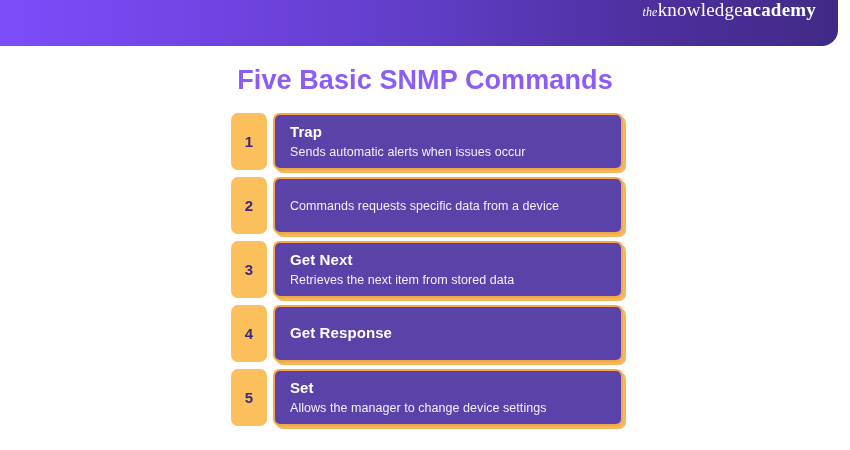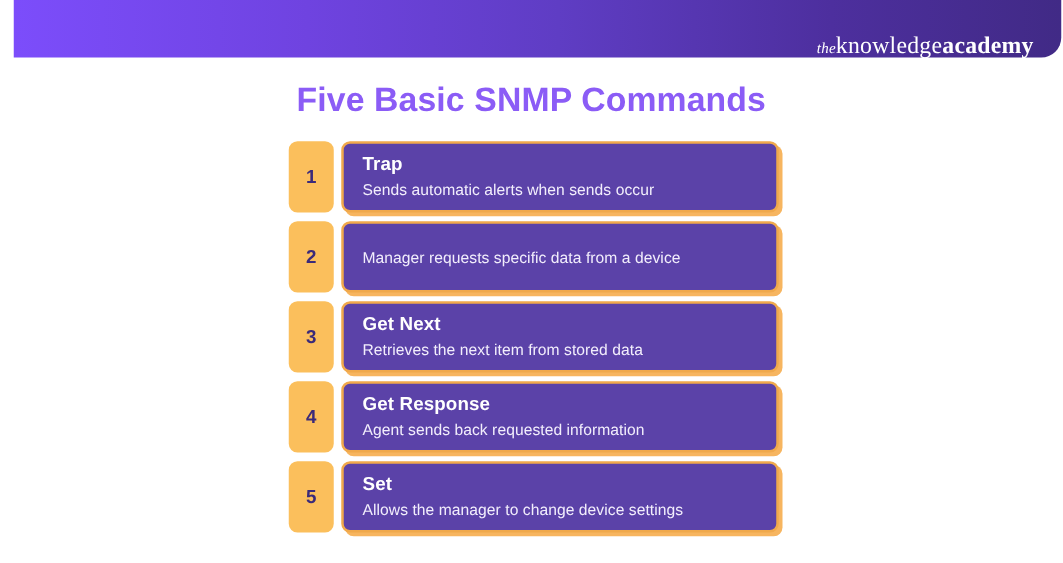--- a/index.html
+++ b/index.html
@@ -11,28 +11,28 @@
     height: 450px;
     background: #ffffff;
     font-family: "Liberation Sans", sans-serif;
     overflow: hidden;
     position: relative;
   }
 
   
   #header-banner {
     position: absolute;
-    left: 11px;
+    left: 0;
     top: 0;
     width: 838px;
     height: 46px;
     background: linear-gradient(90deg, #7c4dfb 0%, #6f43e0 28%, #5f3dc4 52%, #4d2f9e 78%, #412a86 100%);
     border-bottom-right-radius: 16px;
     display: flex;
-    align-items: flex-end;
+    align-items: flex-start;
     justify-content: flex-end;
   }
   #brand-logo {
     color: #ffffff;
     font-family: "Liberation Serif", serif;
     font-size: 19px;
     letter-spacing: .2px;
     margin-right: 22px;
     white-space: nowrap;
     line-height: 1;
@@ -131,44 +131,43 @@
 </div>
 
 <div id="page-title">Five Basic SNMP Commands</div>
 
 <div id="command-list">
 
   <div class="command-row">
     <div class="row-number-badge">1</div>
     <div class="row-bar">
       <div class="row-title">Trap</div>
-      <div class="row-desc">Sends automatic alerts when sends occur</div>
+      <div class="row-desc">Sends automatic alerts when issues occur</div>
     </div>
   </div>
 
   <div class="command-row">
     <div class="row-number-badge">2</div>
     <div class="row-bar">
-      <div class="row-desc">Manager requests specific data from a device</div>
+      <div class="row-desc">Commands requests specific data from a device</div>
     </div>
   </div>
 
   <div class="command-row">
     <div class="row-number-badge">3</div>
     <div class="row-bar">
       <div class="row-title">Get Next</div>
       <div class="row-desc">Retrieves the next item from stored data</div>
     </div>
   </div>
 
   <div class="command-row">
     <div class="row-number-badge">4</div>
     <div class="row-bar">
       <div class="row-title">Get Response</div>
-      <div class="row-desc">Agent sends back requested information</div>
     </div>
   </div>
 
   <div class="command-row">
     <div class="row-number-badge">5</div>
     <div class="row-bar">
       <div class="row-title">Set</div>
       <div class="row-desc">Allows the manager to change device settings</div>
     </div>
   </div>

